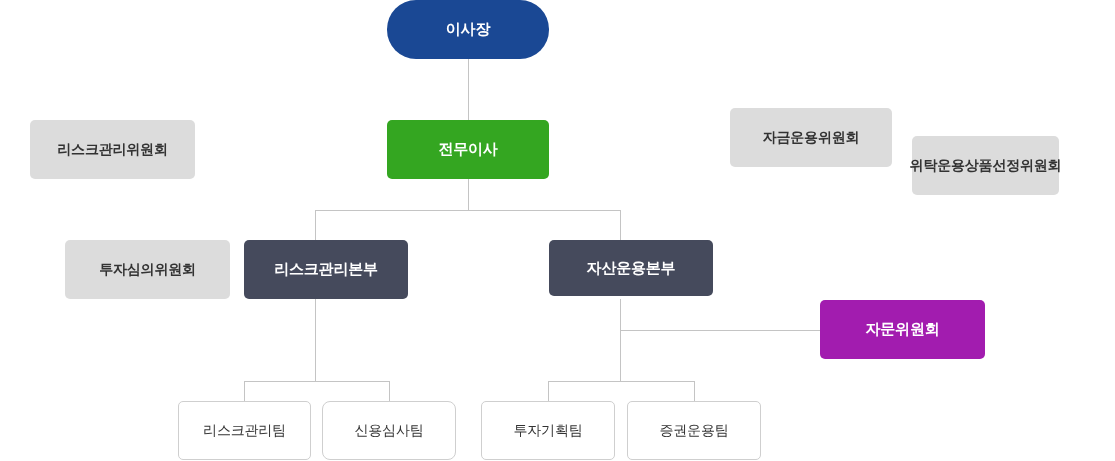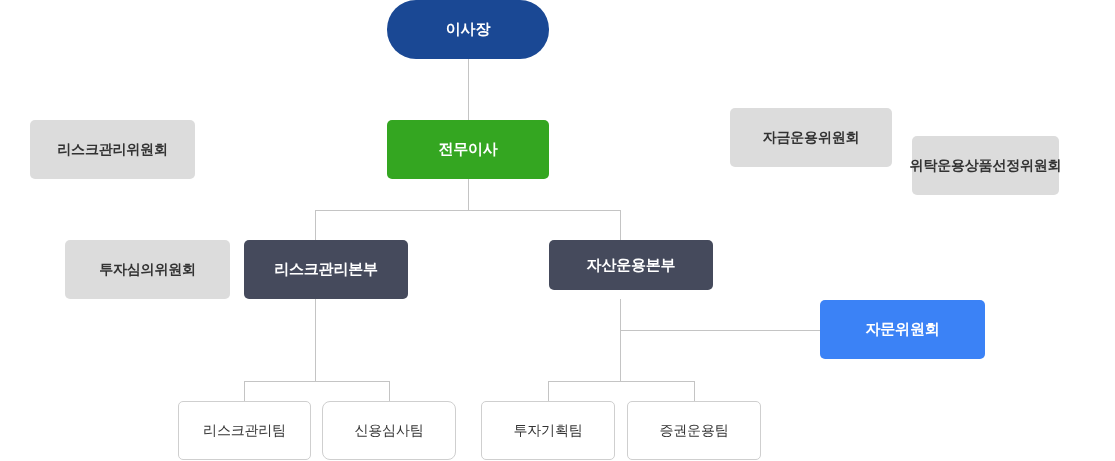--- a/index.html
+++ b/index.html
@@ -64,21 +64,21 @@
   
   .node.division {
     background: #454a5c;
     color: #ffffff;
     font-size: 15px;
     font-weight: bold;
     margin-left: 11px;
   }
   
   .node.advisory {
-    background: #3b82f6;
+    background: #a21caf;
     color: #ffffff;
     font-size: 15px;
     font-weight: bold;
   }
   
   .node.committee {
     background: #dcdcdc;
     color: #333333;
     font-size: 14px;
     font-weight: bold;
@@ -127,21 +127,21 @@
       </div>
       <div class="node committee" style="left: 912px; top: 136px; width: 147px; height: 59px;">
         <span class="node-label">위탁운용상품선정위원회</span>
       </div>
       <div class="node committee" style="left: 40px; top: 240px; width: 165px; height: 59px; margin-left: 25px;">
         <span class="node-label">투자심의위원회</span>
       </div>
       <div class="node division" style="left: 233px; top: 240px; width: 164px; height: 59px;">
         <span class="node-label">리스크관리본부</span>
       </div>
-      <div class="node division" style="left: 538px; top: 240px; width: 164px; height: 50px;">
+      <div class="node division" style="left: 538px; top: 240px; width: 164px; height: 56px;">
         <span class="node-label">자산운용본부</span>
       </div>
       <div class="node advisory" style="left: 820px; top: 300px; width: 165px; height: 59px;">
         <span class="node-label">자문위원회</span>
       </div>
       <div class="node team" style="left: 178px; top: 401px; width: 133px; height: 59px; text-align: center;">
         <span class="node-label">리스크관리팀</span>
       </div>
       <div class="node team" style="left: 322px; top: 401px; width: 134px; height: 59px; border-radius: 8px;">
         <span class="node-label">신용심사팀</span>

